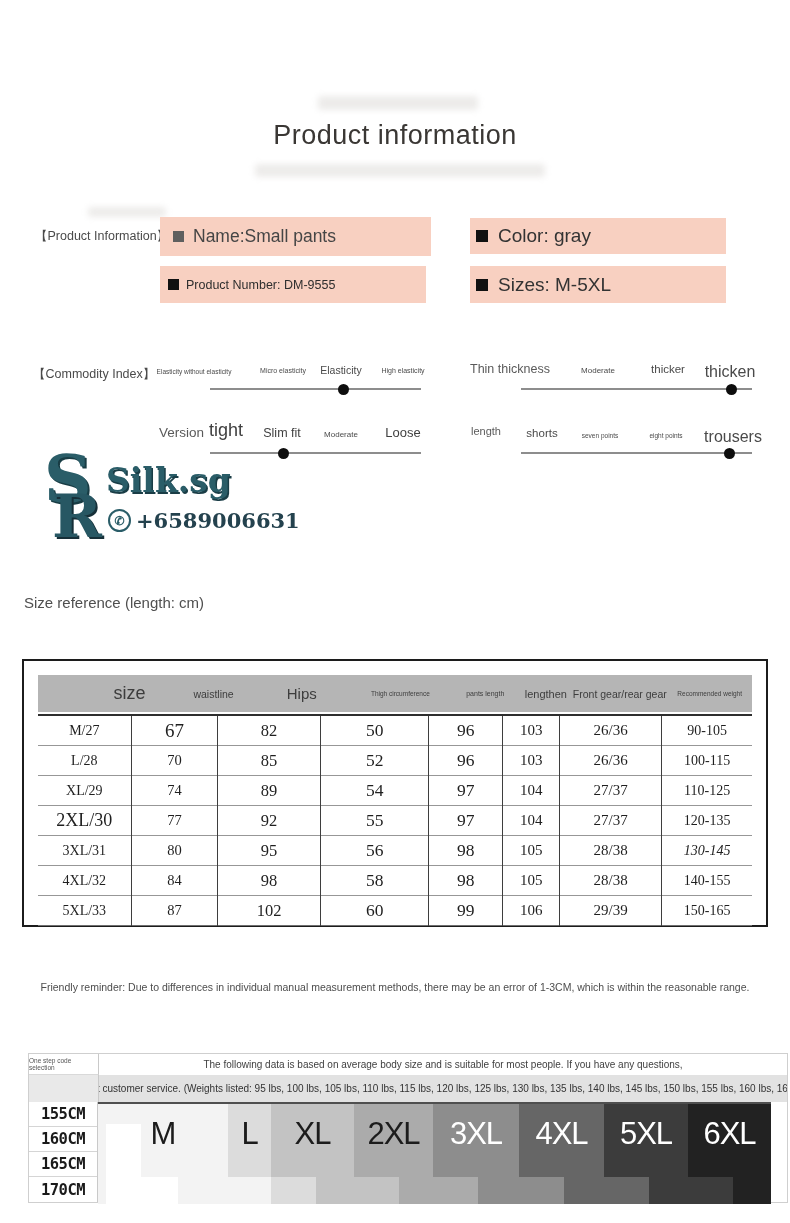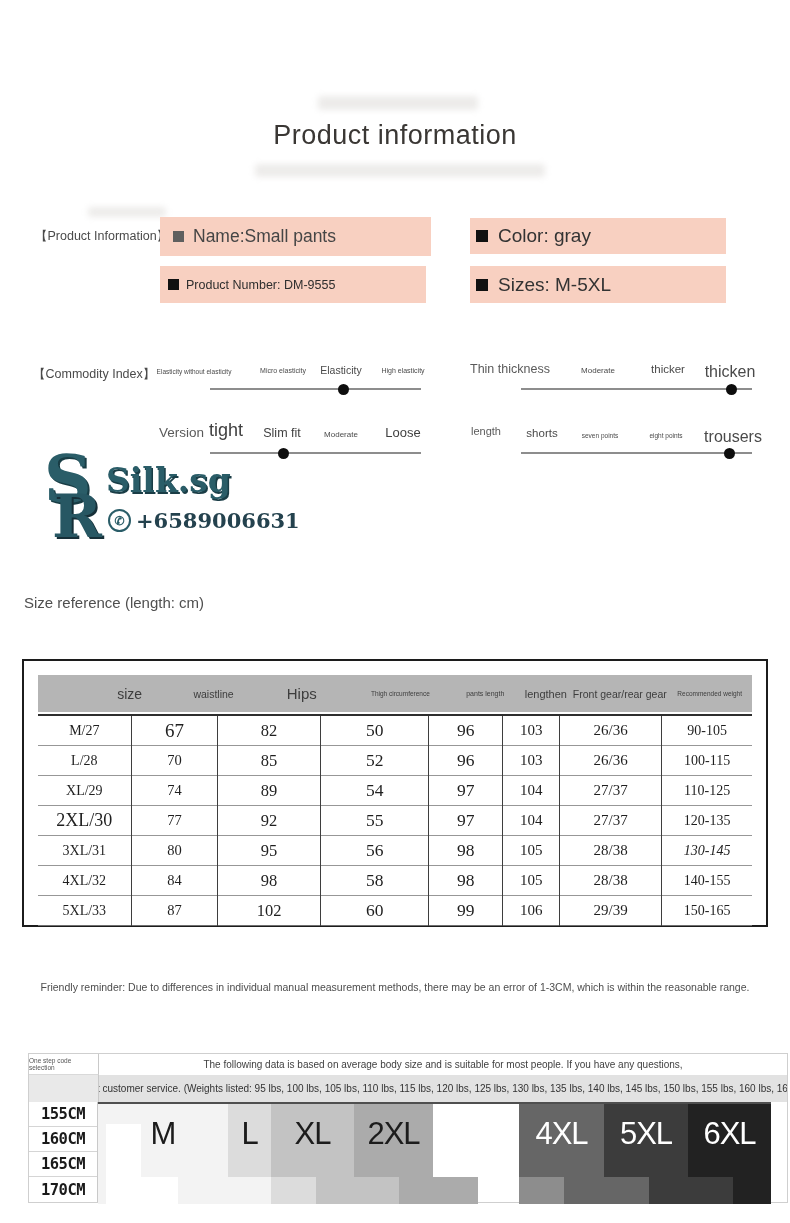--- a/index.html
+++ b/index.html
@@ -150,21 +150,21 @@
     <span class="phone-row">
       <span class="phone-icon">✆</span>
       <span class="phone-num">+6589006631</span>
     </span>
   </div>
 
   <div class="size-ref">Size reference (length: cm)</div>
 
   <div class="size-table">
     <div class="tbl-head" id="tbl-head" style="background: rgb(181, 181, 181);">
-        <div class="hc" style="width: 13.1%; font-size: 14px; margin-left: 48px;">size</div>
+        <div class="hc" style="width: 13.1%; font-size: 18px; margin-left: 48px;">size</div>
         <div class="hc" style="width: 12.1%; font-size: 10.5px;">waistline</div>
         <div class="hc" style="width: 14.4%; font-size: 15px;">Hips</div>
         <div class="hc" style="width: 15.2%; font-size: 6.5px;">Thigh circumference</div>
         <div class="hc" style="width: 10.3%; font-size: 7px;">pants length</div>
         <div class="hc" style="width: 7.9%; font-size: 11px;">lengthen</div>
         <div class="hc" style="width: 14.3%; font-size: 10.5px;">Front gear/rear gear</div>
         <div class="hc" style="width: 12.7%; font-size: 6.5px;">Recommended weight</div>
       </div>
     <table class="tbl-body">
         <tbody id="tbl-body">
@@ -265,20 +265,23 @@
         </div>
         <div class="band" style="left: 130px; width: 43px; background: rgb(220, 220, 220);">
           <div class="band-label" style="color: rgb(28, 28, 28);">L</div>
         </div>
         <div class="band" style="left: 173px; width: 83px; background: rgb(195, 195, 195);">
           <div class="band-label" style="color: rgb(28, 28, 28);">XL</div>
         </div>
         <div class="band" style="left: 256px; width: 79px; background: rgb(171, 171, 171);">
           <div class="band-label" style="color: rgb(28, 28, 28);">2XL</div>
         </div>
+        <div class="band" style="left: 335px; width: 86px; background: rgb(141, 141, 141);">
+          <div class="band-label" style="color: rgb(255, 255, 255);">3XL</div>
+        </div>
         <div class="band" style="left: 421px; width: 85px; background: rgb(102, 102, 102);">
           <div class="band-label" style="color: rgb(255, 255, 255);">4XL</div>
         </div>
         <div class="band" style="left: 506px; width: 84px; background: rgb(60, 60, 60);">
           <div class="band-label" style="color: rgb(255, 255, 255);">5XL</div>
         </div>
         <div class="band" style="left: 590px; width: 83px; background: rgb(34, 34, 34);">
           <div class="band-label" style="color: rgb(255, 255, 255);">6XL</div>
         </div>
         <div class="band-step" style="left: 130px; width: 43px; background: rgb(243, 243, 243);"></div>

